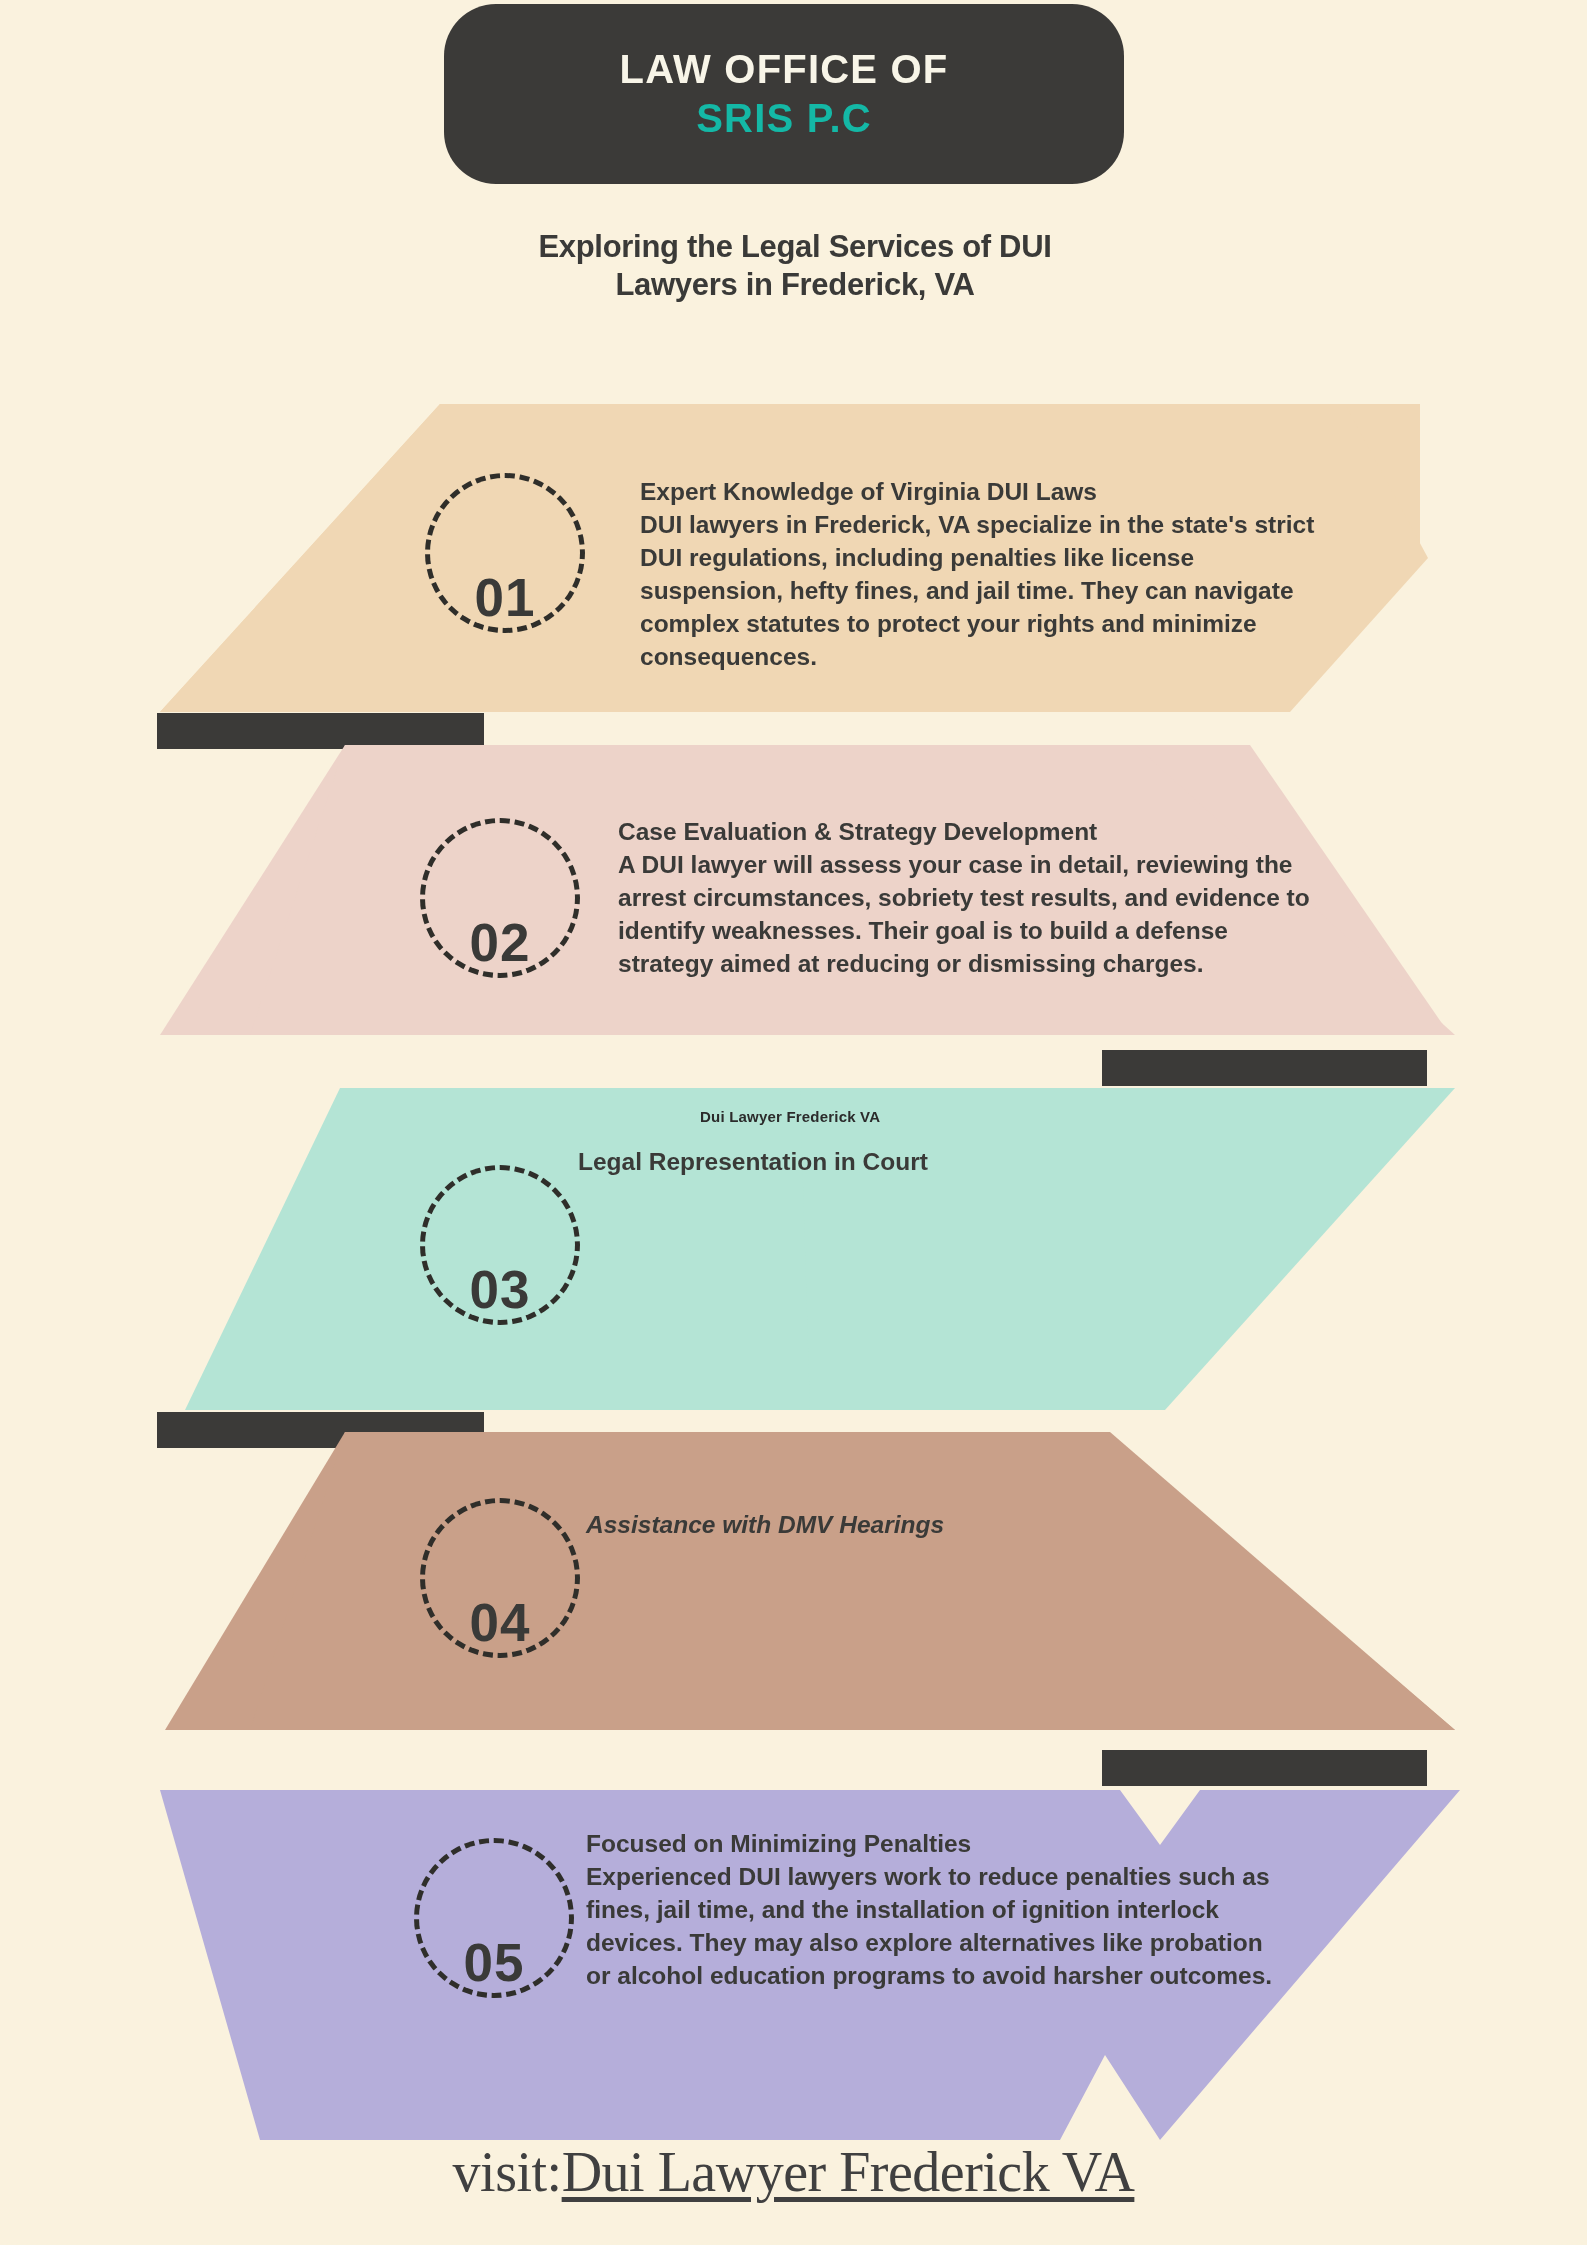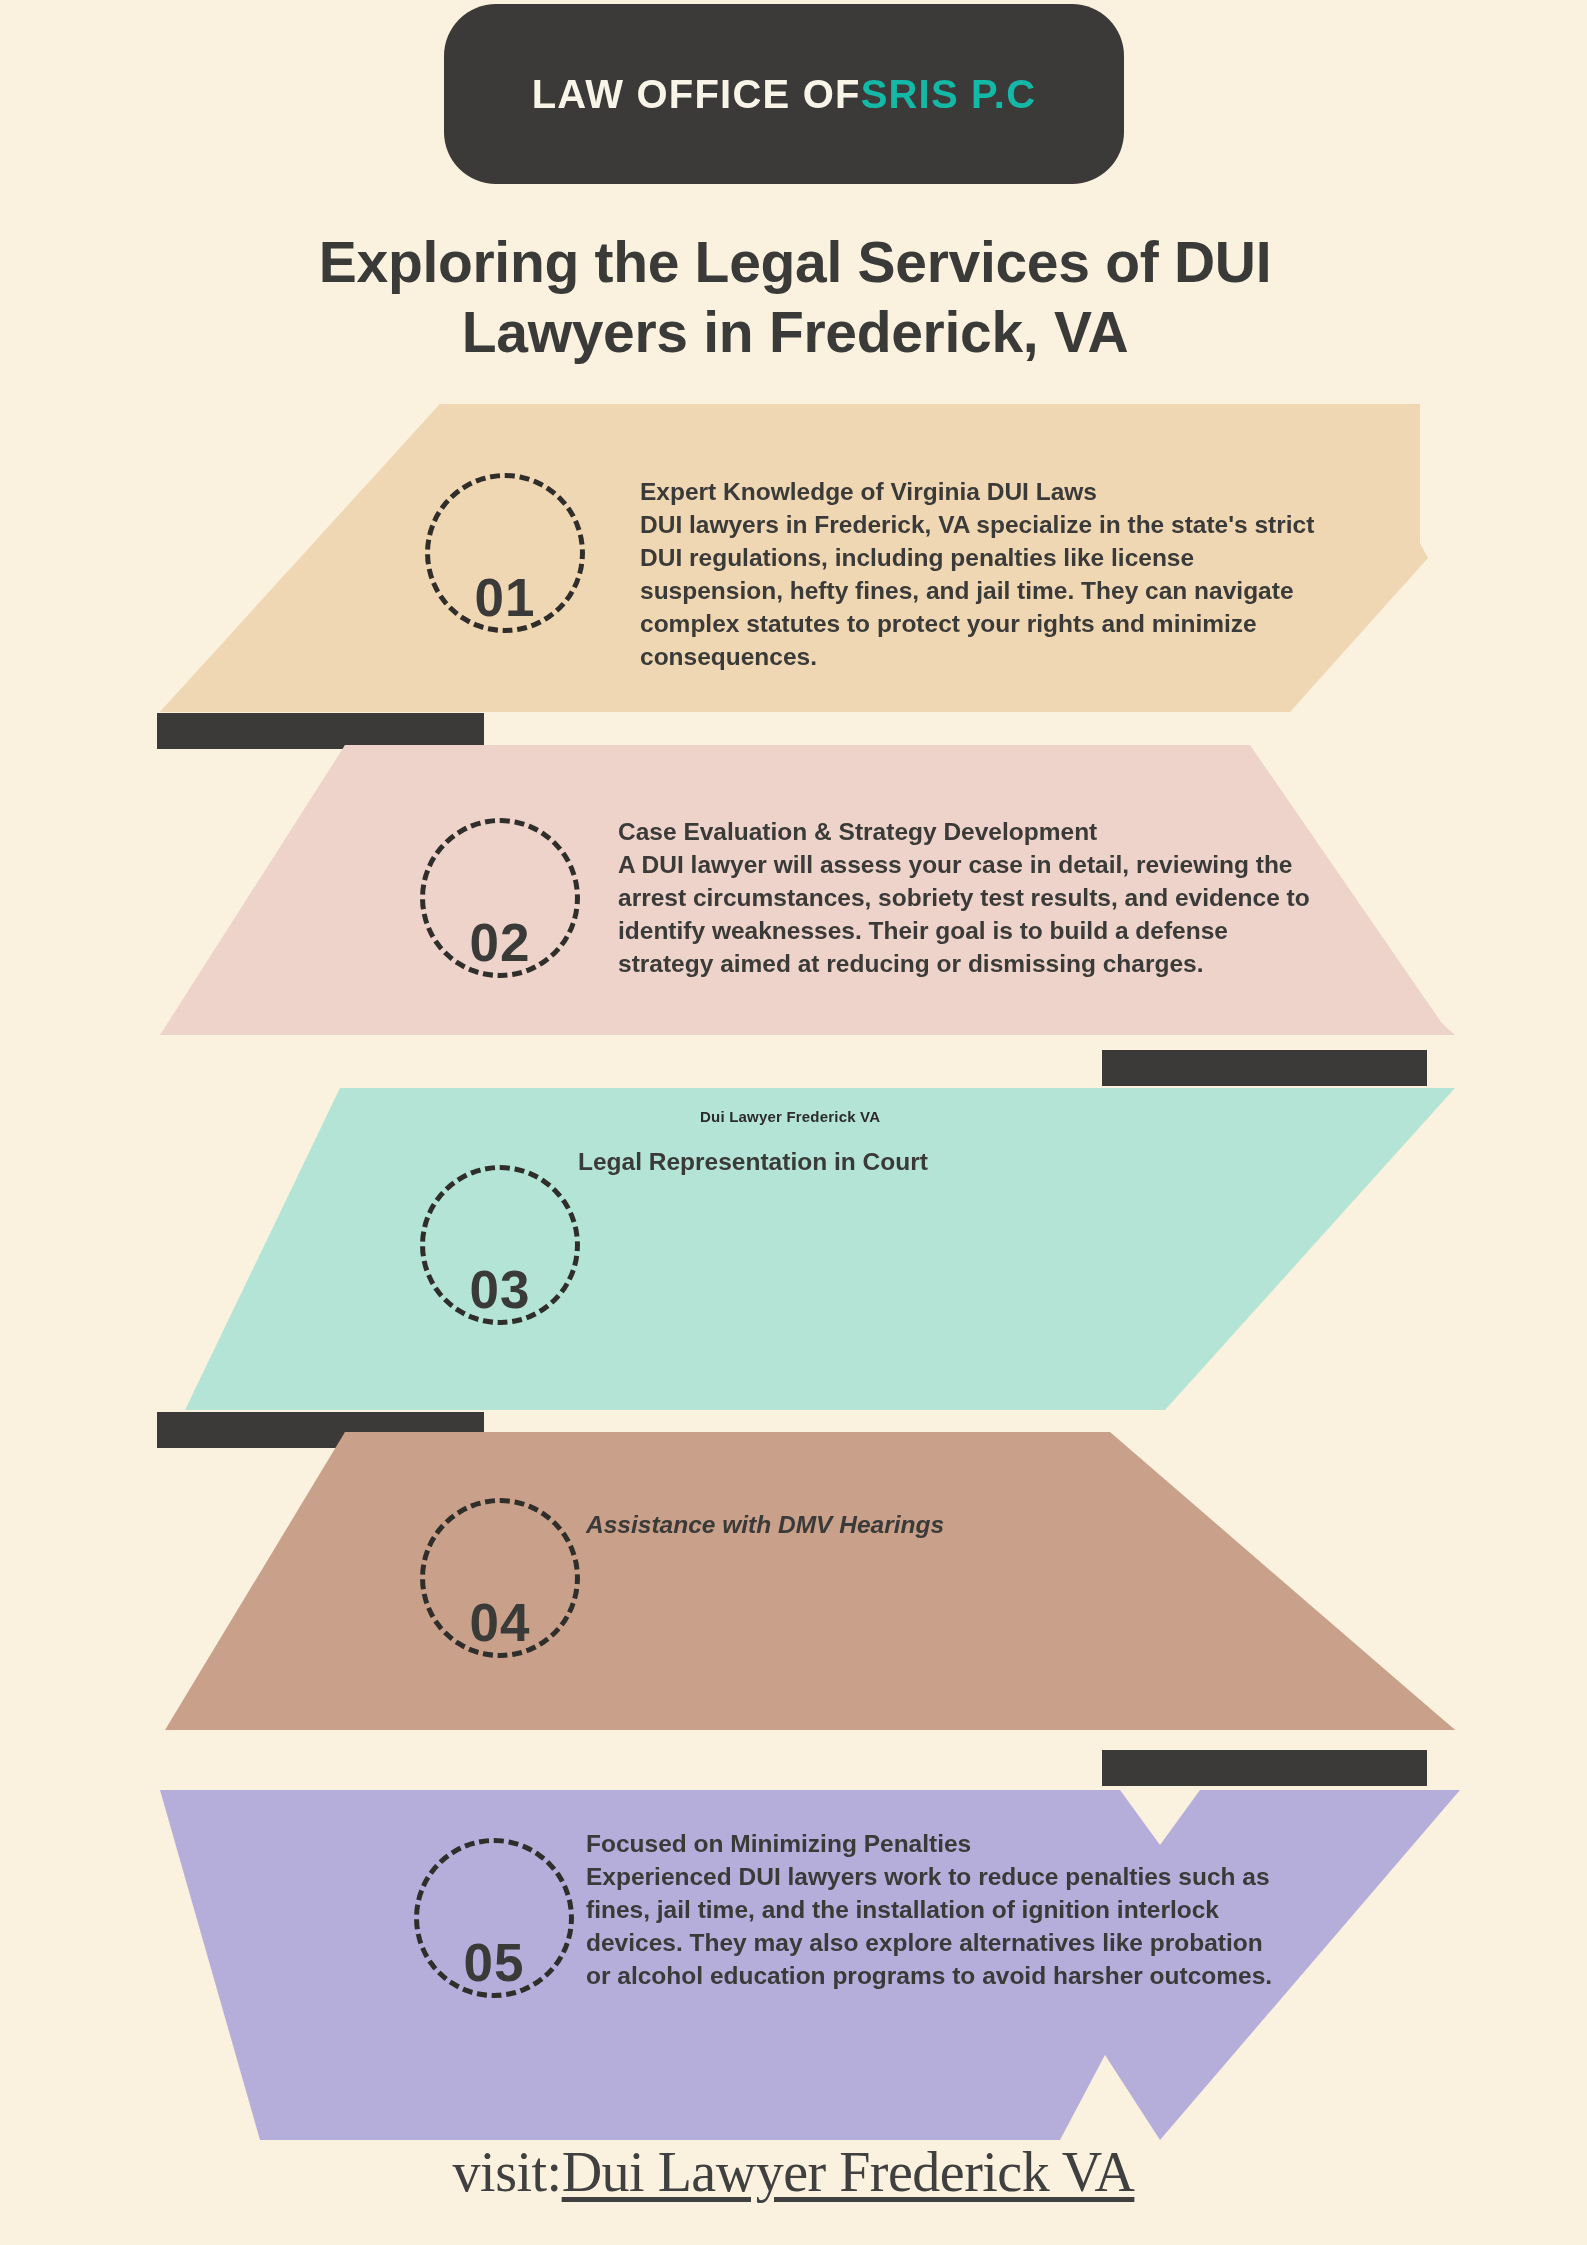--- a/index.html
+++ b/index.html
@@ -20,40 +20,40 @@
     position: absolute;
     left: 444px;
     top: 4px;
     width: 680px;
     height: 180px;
     background: #3B3A38;
     border-radius: 52px;
     display: flex;
     align-items: center;
     justify-content: center;
-    flex-direction: row;
+    flex-direction: column;
   }
   .brand-line {
     color: #F8F5E8;
     font-size: 40px;
     font-weight: bold;
     letter-spacing: 1.2px;
     line-height: 1.22;
     text-align: center;
   }
 
   
   .headline {
     position: absolute;
     left: 180px;
     top: 228px;
     width: 1230px;
     text-align: center;
     color: #3A3A38;
-    font-size: 57px;
+    font-size: 31px;
     font-weight: bold;
     line-height: 1.22;
     letter-spacing: -0.3px;
   }
 
   
   .stage {
     position: absolute;
     left: 0;
     top: 0;

